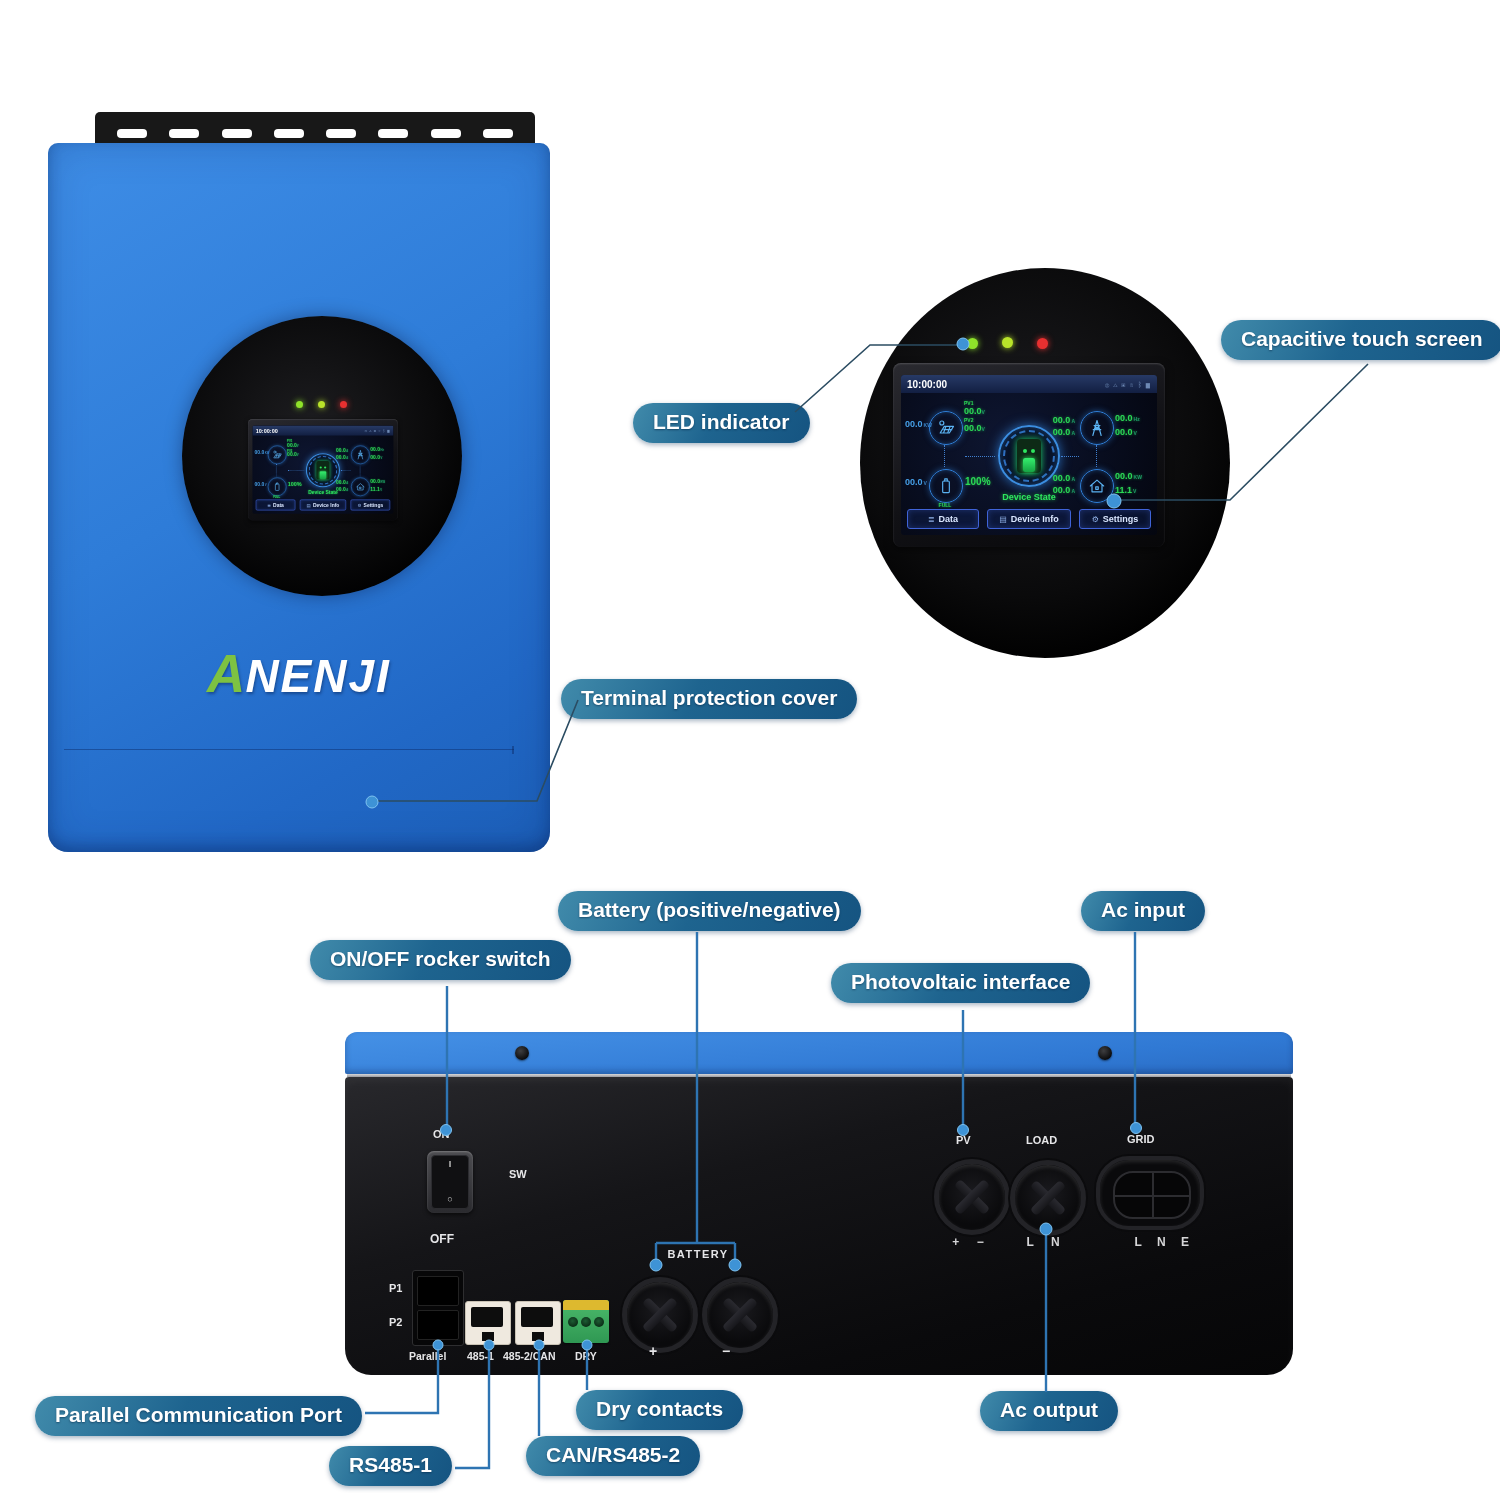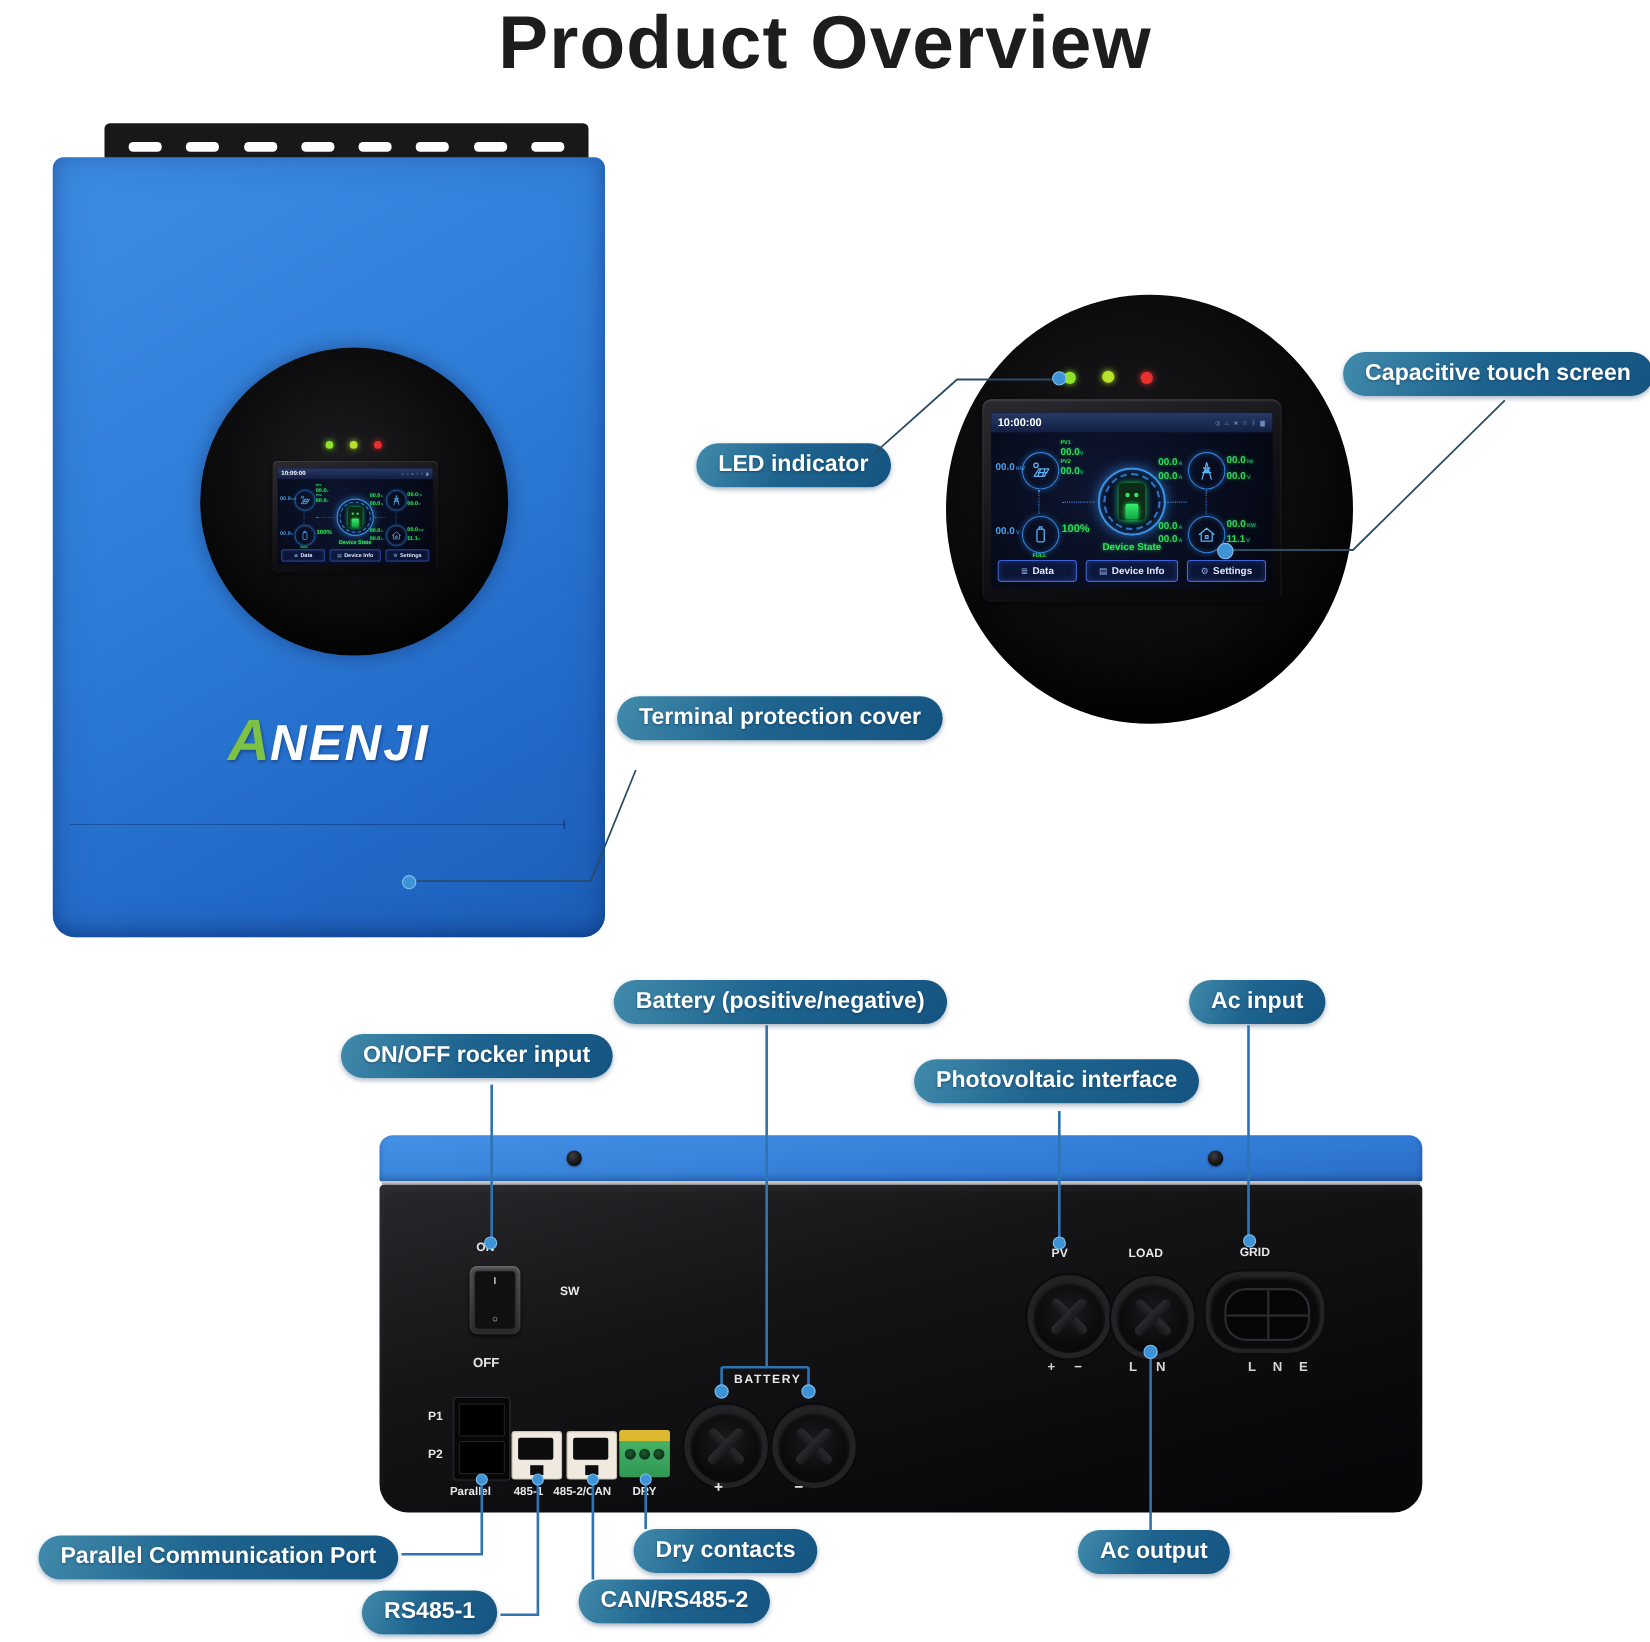--- a/index.html
+++ b/index.html
@@ -157,21 +157,20 @@
              background:#060607;border:2px solid #2c2c30;}
   .gridinner::before{content:"";position:absolute;left:50%;top:0;width:2px;height:44px;background:#2c2c30;}
   .gridinner::after{content:"";position:absolute;left:0;top:50%;width:74px;height:2px;background:#2c2c30;}
   .marks2{word-spacing:14px;color:#d6d6d8;font-weight:bold;font-size:12px;}
 </style>
 </head>
 <body>
 
 <div class="stage">
 
-  <div class="title">Product Overview</div>
 
   <div class="front">
     <div class="fbracket">
       <span class="slot"></span>
         <span class="slot"></span>
       <span class="slot"></span>
         <span class="slot"></span>
       <span class="slot"></span>
         <span class="slot"></span>
       <span class="slot"></span>
@@ -394,23 +393,23 @@
       <span class="mark" style="left:782px;top:56px;">GRID</span>
       <div class="gridconn" style="top:79px;">
         <div class="gridinner"></div>
       </div>
       <span class="marks2 mark" style="left:758px;top:158px;width:86px;text-align:right;word-spacing:12px;">L N E</span>
     </div>
   </div>
 
   <div class="pill" style="left:620px;top:403px;">LED indicator</div>
   <div class="pill" style="left:1208px;top:320px;">Capacitive touch screen</div>
-  <div class="pill" style="left:548px;top:633px;">Terminal protection cover</div>
+  <div class="pill" style="left:548px;top:679px;">Terminal protection cover</div>
   <div class="pill" style="left:545px;top:891px;text-align:center;">Battery (positive/negative)</div>
-  <div class="pill" style="left:297px;top:940px;">ON/OFF rocker input</div>
+  <div class="pill" style="left:297px;top:940px;">ON/OFF rocker switch</div>
   <div class="pill" style="left:818px;top:963px;">Photovoltaic interface</div>
   <div class="pill" style="left:1068px;top:891px;">Ac input</div>
   <div class="pill" style="right:1138px;top:1396px;">Parallel Communication Port</div>
   <div class="pill" style="right:1048px;top:1446px;">RS485-1</div>
   <div class="pill" style="left:513px;top:1436px;">CAN/RS485-2</div>
   <div class="pill" style="left:563px;top:1390px;">Dry contacts</div>
   <div class="pill" style="left:967px;top:1391px;">Ac output</div>
 
   <svg class="overlay" width="1500" height="1493" viewBox="0 0 1500 1493">
     <g fill="none" stroke="#2b4c62" stroke-width="1.6">

